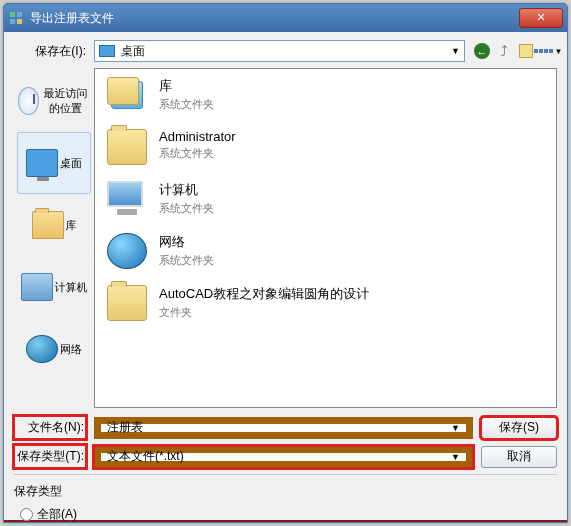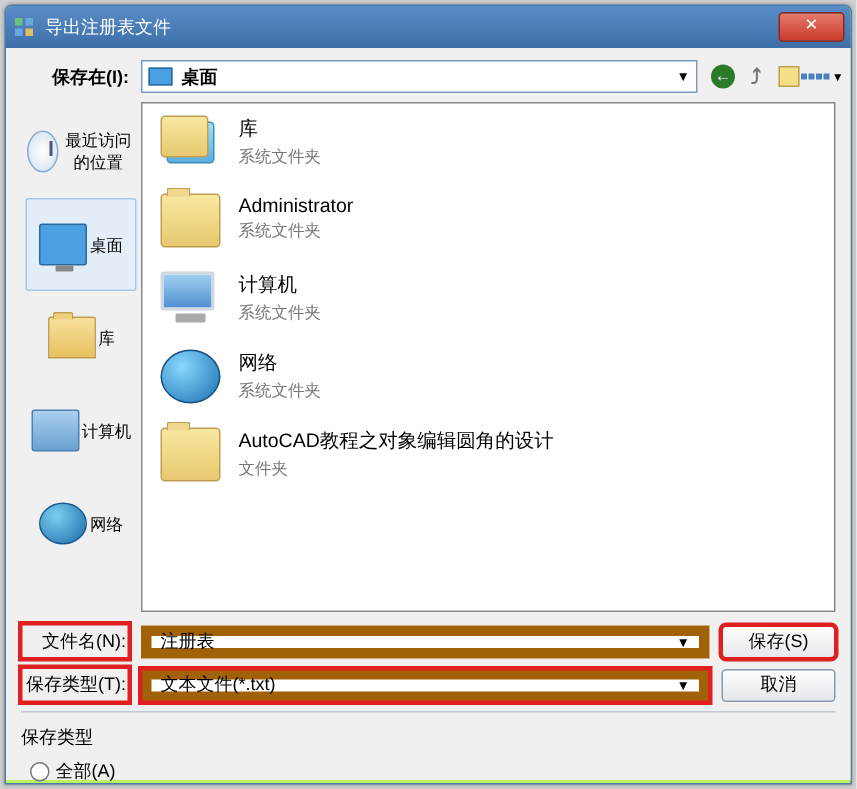--- a/index.html
+++ b/index.html
@@ -1,23 +1,23 @@
 <!DOCTYPE html>
 <html><head>
 <meta charset="utf-8">
 <style>
 * { box-sizing: border-box; margin: 0; padding: 0; font-family: "Microsoft YaHei", SimSun, sans-serif; font-size: 12px; }
 body { background: #d0d0d0; width: 571px; height: 526px; overflow: hidden; }
-.window { width: 565px; height: 520px; margin: 3px; background: #bef264; border: 1px solid #4a7bb0; border-radius: 5px 5px 0 0; box-shadow: 0 0 3px rgba(0,0,0,0.3); }
+.window { width: 565px; height: 520px; margin: 3px; background: #7f1d1d; border: 1px solid #4a7bb0; border-radius: 5px 5px 0 0; box-shadow: 0 0 3px rgba(0,0,0,0.3); }
 .titlebar { height: 28px; background: linear-gradient(#5a8dc8, #3d6ea8); border-radius: 4px 4px 0 0; display: flex; align-items: center; padding: 0 4px; color: #fff; }
 .titlebar .ticon { width: 16px; height: 16px; margin-right: 6px; }
 .titlebar .ttext { flex: 1; color: #fff; font-size: 12px; }
 .closebtn { width: 44px; height: 20px; background: linear-gradient(#e67a6a, #c83b2a); border: 1px solid #8a2a1d; border-radius: 3px; color: #fff; text-align: center; line-height: 16px; font-size: 11px; cursor: pointer; }
 .body { padding: 8px 10px; background: #f0f0f0; height: 488px; }
-.toprow { display: flex; align-items: center; gap: 8px; margin-bottom: 6px; font-weight: bold; }
+.toprow { display: flex; align-items: center; gap: 8px; margin-bottom: 6px; }
 .toprow .lbl { width: 72px; text-align: right; }
 .location { flex: 1; height: 22px; border: 1px solid #7a9ac0; background: #fff; display: flex; align-items: center; padding: 0 4px; }
 .location .deskicon { width: 16px; height: 12px; background: #4aa0e0; border: 1px solid #2a6aa0; margin-right: 6px; }
 .location .dd { margin-left: auto; font-size: 9px; }
 .toolicons { display: flex; gap: 4px; align-items: center; }
 .toolicons span { width: 18px; height: 18px; display: flex; align-items: center; justify-content: center; cursor: pointer; }
 .backico { width:16px; height:16px; border-radius:50%; background:#2a7a2a; color:#fff; font-size:11px; line-height:16px; text-align:center;}
 .upico { color:#777; font-size:14px;}
 .newico { width:14px;height:14px;background:#f5e08a;border:1px solid #c0a050;}
 .viewico { display:flex; gap:1px;}

